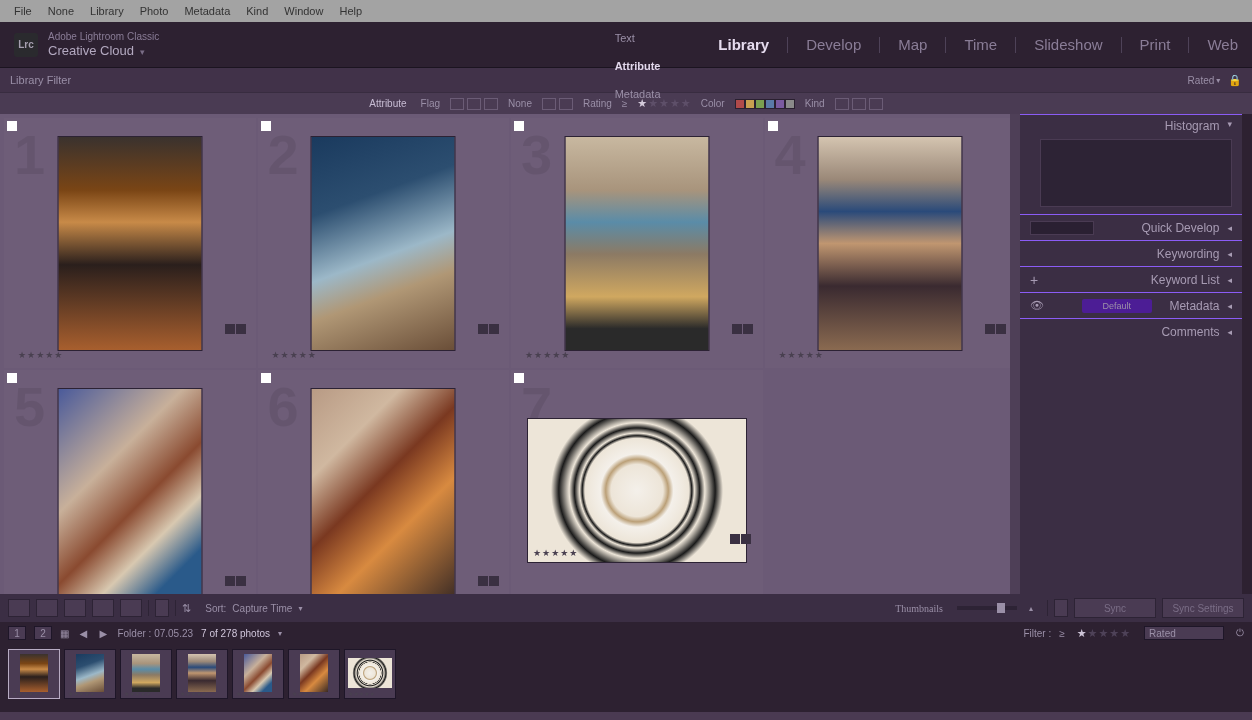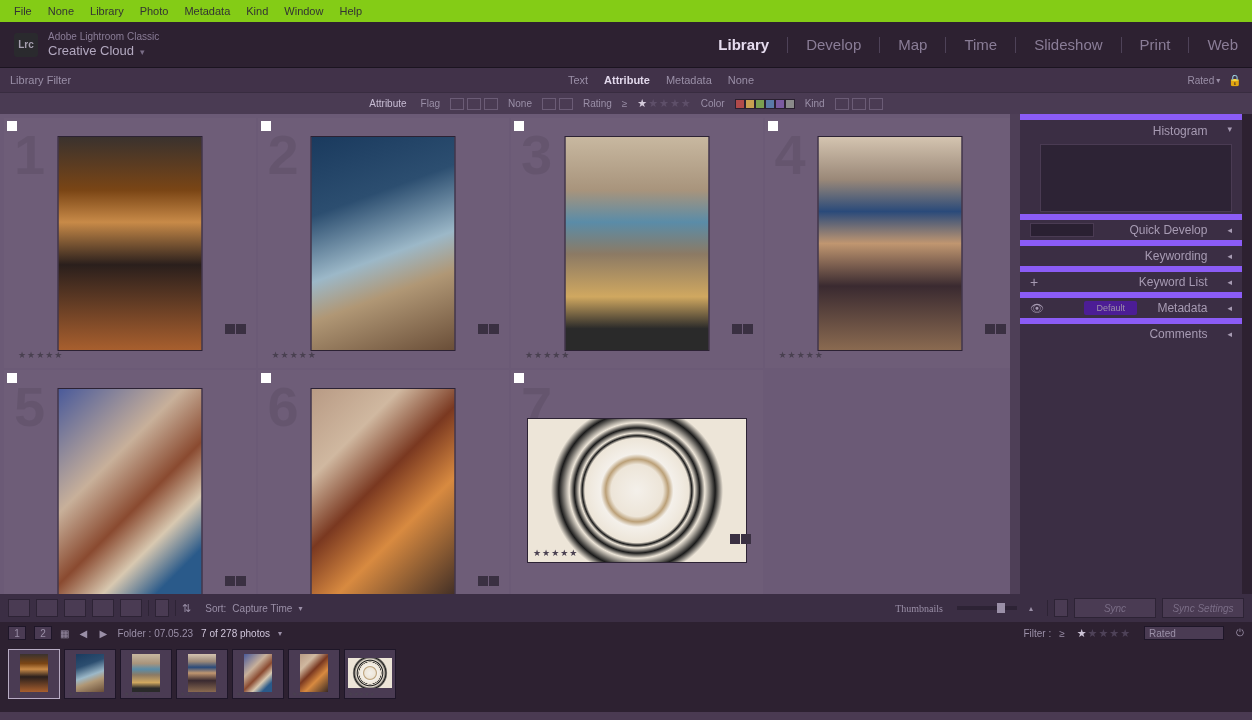--- a/index.html
+++ b/index.html
@@ -1,37 +1,37 @@
 <!DOCTYPE html>
 <html><head>
 <meta charset="utf-8">
 <style>
 * { margin: 0; padding: 0; box-sizing: border-box; font-family: -apple-system, "Segoe UI", Arial, sans-serif; }
 body { width: 1252px; height: 720px; background: #4a3a52; overflow: hidden; user-select: none; }
 
 
-.os-menu { height: 22px; background: #84cc16; display: flex; align-items: center; padding: 0 6px; font-size: 11px; color: #333; }
+.os-menu { height: 22px; background: #a3a3a3; display: flex; align-items: center; padding: 0 6px; font-size: 11px; color: #333; }
 .os-menu span { padding: 0 8px; cursor: pointer; }
 
 
 .top-bar { height: 46px; background: #2d2131; display: flex; align-items: center; justify-content: space-between; padding: 0 14px; border-bottom: 1px solid #1b1420; }
 .identity { display: flex; align-items: center; gap: 10px; }
 .lrc-badge { width: 24px; height: 24px; background: #2a2a2e; color: #a69fb0; font-size: 10px; font-weight: bold; display: flex; align-items: center; justify-content: center; border-radius: 3px; }
 .id-text { font-size: 10px; color: #8a7d97; line-height: 1.2; }
 .id-text .cloud { font-size: 13px; color: #b3a9c0; }
 .id-text .tri::after { content: "▾"; font-size: 9px; margin-left: 6px; color: #7a6d86; }
 .modules { display: flex; gap: 18px; align-items: center; }
 .modules span { font-size: 15px; color: #8a7d97; cursor: pointer; padding: 2px 0; }
 .modules span.active { color: #e6dcef; font-weight: 600; }
 .modules .sep { width: 1px; height: 16px; background: #4e4258; }
 
 
 .filter-row { height: 24px; background: #413249; display: flex; align-items: center; font-size: 11px; color: #9a8fa7; padding: 0 10px; }
 .filter-row .title { flex: 0 0 auto; margin-right: auto; }
-.filter-row .ftabs { display: flex; gap: 16px; margin-right: auto; margin-left: 280px; }
+.filter-row .ftabs { display: flex; gap: 16px; margin-right: auto; margin-left: 280px; flex-direction: column; }
 .filter-row .ftabs span { cursor: pointer; }
 .filter-row .ftabs .active { color: #e2d8eb; font-weight: 600; }
 .filter-row .rated { margin-left: auto; font-size: 10px; }
 .filter-row .lock { margin-left: 8px; font-size: 11px; }
 
 
 .attr-row { height: 22px; background: #4a3b53; display: flex; align-items: center; font-size: 10px; color: #9a8fa7; padding: 0 10px; gap: 10px; justify-content: center; border-top: 1px solid #382c40; }
 .attr-row .alabel { color: #c7bcd3; margin-right: 4px; }
 .attr-row .stars { display: flex; gap: 1px; }
 .attr-row .star { font-size: 11px; color: #5e4f69; }
@@ -53,36 +53,36 @@
 .thumb.landscape { width: 220px; height: 145px; top: 48px; }
 .cell .rating { position: absolute; left: 14px; bottom: 8px; font-size: 9px; color: #494050; letter-spacing: 1px; }
 .cell .badges { position: absolute; right: 10px; bottom: 34px; display: flex; gap: 1px; }
 .cell .badge { width: 10px; height: 10px; background: #3a3042; }
 .cell7 .rating { bottom: 62px; left: 22px; }
 .cell7 .badges { bottom: 76px; right: 12px; }
 .scroll-line { position: absolute; right: 0; top: 0; width: 10px; height: 100%; background: #4e3f57; }
 
 
 .right-panel { width: 222px; background: #3b2e44; display: flex; flex-direction: column; }
-.rp-row { height: 26px; display: flex; align-items: center; justify-content: flex-end; padding: 0 10px; font-size: 12px; color: #a79bb3; border-top: 6px solid #8b5cf6; cursor: pointer; gap: 20px; }
+.rp-row { height: 26px; display: flex; align-items: center; justify-content: flex-end; padding: 0 10px; font-size: 12px; color: #a79bb3; border-top: 1px solid #8b5cf6; cursor: pointer; gap: 8px; }
 .rp-row .tri { font-size: 9px; }
 .rp-row.histogram { height: 100px; align-items: flex-start; padding-top: 4px; }
 .rp-row.histogram .hbox { width: 192px; height: 68px; background: #2d2335; position: absolute; margin-top: 20px; border: 1px solid #4a3b53; }
 .rp-row .qd-input { width: 64px; height: 14px; background: #2a2032; border: 1px solid #4a3b53; margin-right: auto; }
 .rp-row .plus { margin-right: auto; font-size: 14px; }
 .rp-row .meta-def { width: 70px; height: 14px; background: #4c1d95; border-radius: 2px; margin-right: auto; margin-left: 20px; font-size: 9px; text-align: center; line-height: 14px; color: #9c90a8; }
 .rp-row .eye { margin-right: auto; margin-left: 0; font-size: 11px; }
 .right-edge { width: 10px; background: #2d2131; }
 
 
 .toolbar { height: 28px; background: #3b2e44; display: flex; align-items: center; padding: 0 8px; font-size: 10px; color: #9a8fa7; gap: 6px; }
 .toolbar .tb-btn { width: 22px; height: 18px; background: #4a3b53; border: 1px solid #2d2335; }
 .toolbar .sort { margin-left: 8px; }
 .toolbar .thumbs { margin-left: auto; margin-right: 8px; font-family: Liberation Serif, serif; }
-.toolbar .sync-btn { width: 82px; height: 20px; background: #4a3b53; border: 1px solid #2d2335; text-align: center; line-height: 20px; font-size: 10px; color: #7a6d86; font-style: italic; }
+.toolbar .sync-btn { width: 82px; height: 20px; background: #4a3b53; border: 1px solid #2d2335; text-align: center; line-height: 20px; font-size: 10px; color: #7a6d86; }
 
 
 .fs-head { height: 22px; background: #2d2131; display: flex; align-items: center; padding: 0 8px; font-size: 10px; color: #9a8fa7; gap: 8px; }
 .fs-head .pg { width: 18px; height: 14px; background: #4a3b53; border: 1px solid #1e1628; text-align: center; line-height: 13px; }
 .fs-head .nav-arr { width: 12px; text-align: center; }
 .fs-head .fstars { display: flex; gap: 1px; margin-left: 4px; }
 .fs-head .fst { font-size: 11px; color: #4e4258; }
 .fs-head .fst.on { color: #ccc3d6; }
 .fs-head .rated-box { width: 80px; height: 14px; background: #4a3b53; border: 1px solid #1e1628; text-align: left; padding-left: 4px; line-height: 13px; margin-left: 6px; }
 

